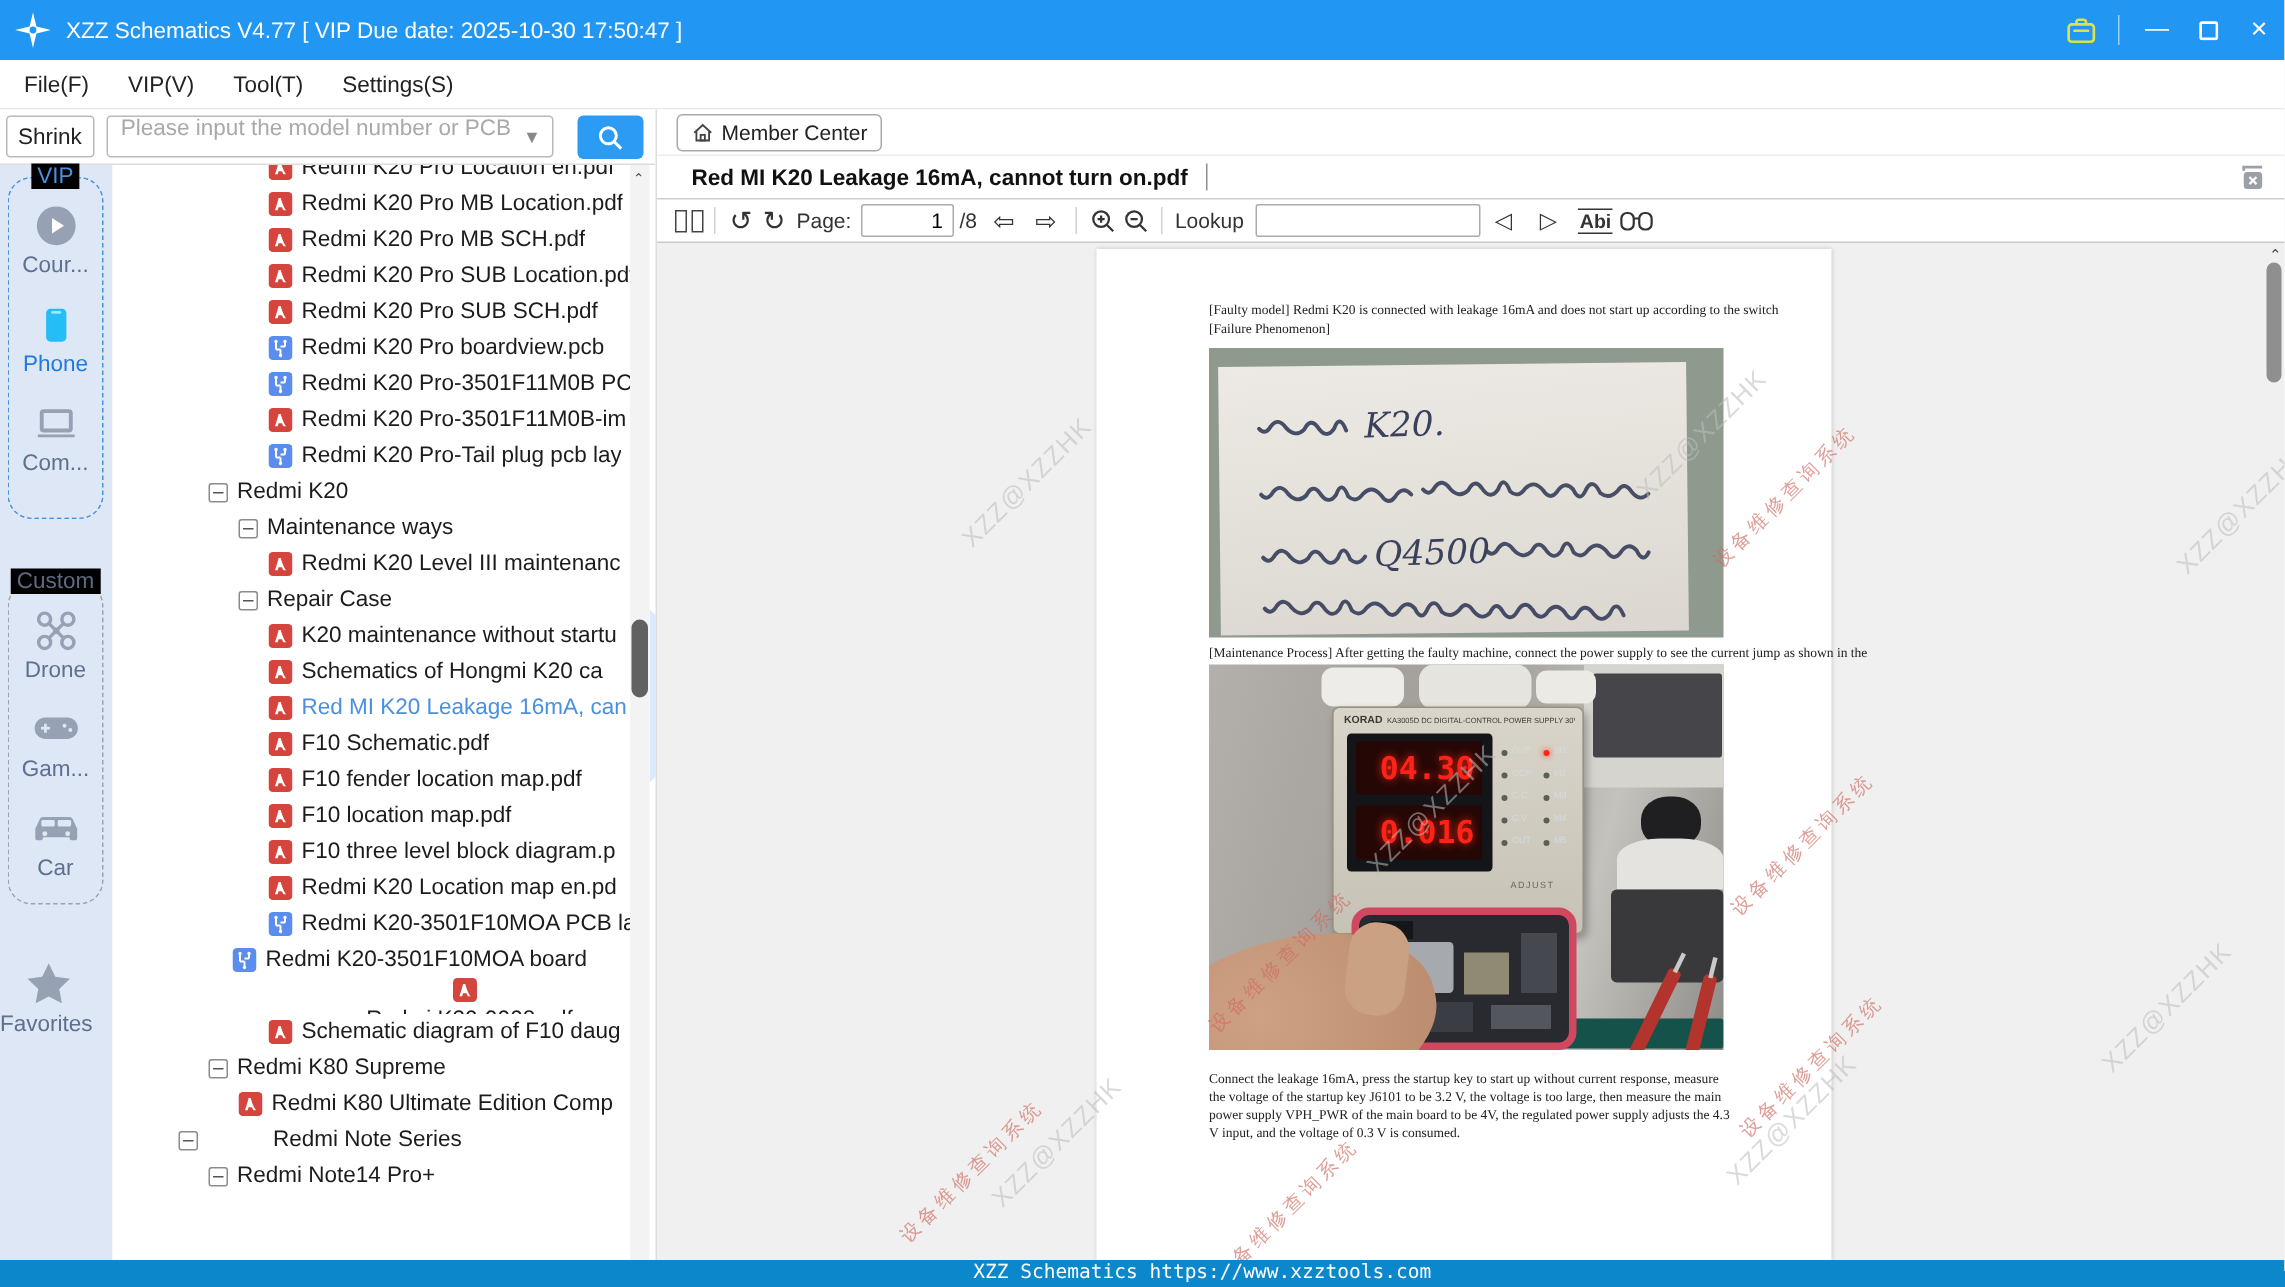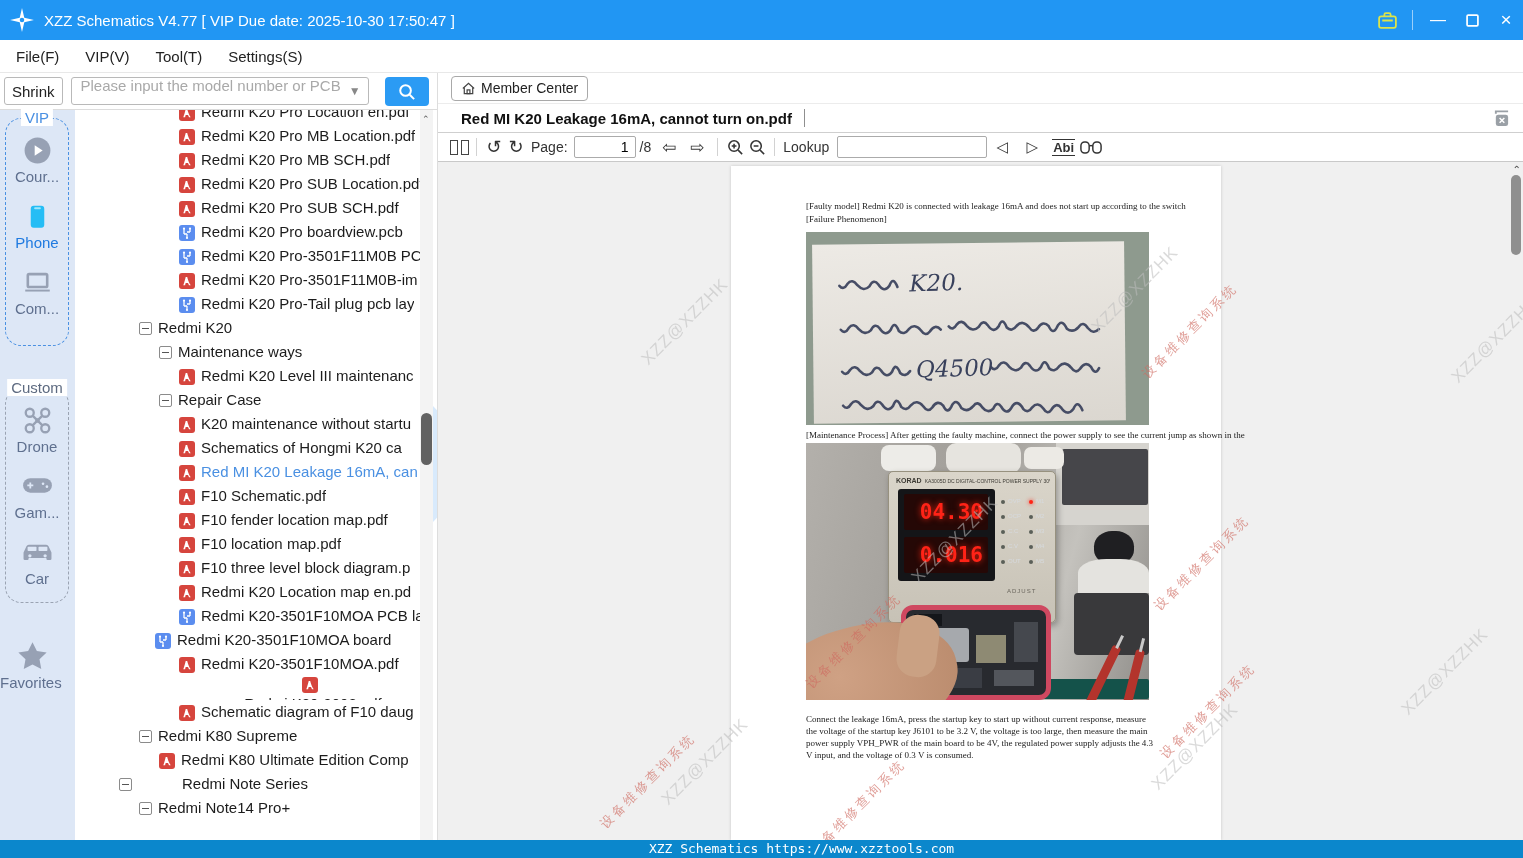--- a/index.html
+++ b/index.html
@@ -25,21 +25,21 @@
   .model-input { width:298px; height:28px; border:1px solid #b9b9b9; border-radius:3px; font-size:15px; padding:0 26px 12px 9px; color:#444; font-family:"Liberation Sans",sans-serif; }
   .model-input::placeholder { color:#a9a9a9; }
   .chev-down { position:absolute; right:8px; top:7px; color:#888; font-size:12px; pointer-events:none; }
   .search-btn { margin-left:16px; width:44px; height:29px; background:#2b9bf4; border:none; border-radius:4px; display:flex; align-items:center; justify-content:center; }
 
   
   .sidebar { position:absolute; left:0; top:110px; width:75px; height:730px; background:#dde7f6; }
   .side-group { position:absolute; left:5px; width:64px; border:1.6px dashed #9fb4d8; border-radius:16px; }
   .side-group.vip { top:8px; height:228px; border-color:#4a90e2; }
   .side-group.custom { top:278px; height:215px; border-color:#9aa3b2; }
-  .group-label { position:absolute; top:-10px; left:50%; transform:translateX(-50%); background:#ffffff; padding:0 4px; font-size:15px; }
+  .group-label { position:absolute; top:-10px; left:50%; transform:translateX(-50%); background:#000000; padding:0 4px; font-size:15px; }
   .side-group.vip .group-label { color:#4a90e2; }
   .side-group.custom .group-label { color:#5d6a80; }
   .side-item { text-align:center; margin-top:14px; cursor:pointer; }
   .side-icon { height:34px; display:flex; align-items:center; justify-content:center; }
   .side-label { font-size:15px; color:#5f708f; margin-top:1px; white-space:nowrap; }
   .side-label.active { color:#1f7ae0; }
   .favorites { position:absolute; left:0; top:515px; width:64px; text-align:left; }
 
   
   .tree-panel { position:absolute; left:75px; top:110px; width:373px; height:730px; background:#fff; overflow:hidden; border-right:1px solid #ececec; }
@@ -432,27 +432,20 @@
       </div>
       <div class="tree-row" style="padding-left: 80px;">
         <span class="file-ic"><svg viewBox="0 0 16 16" width="16" height="16">
             <rect width="16" height="16" rx="3" fill="#5b8def"></rect>
             <path d="M5 4v5M5 9h3M8 9v4M11 4v3M11 7H8" stroke="#fff" stroke-width="1.3" fill="none"></path>
             <circle cx="5" cy="3.6" r="1.1" fill="#fff"></circle>
             <circle cx="11" cy="3.6" r="1.1" fill="#fff"></circle>
             <circle cx="8" cy="13" r="1.1" fill="#fff"></circle>
           </svg></span>
         <span class="tree-label">Redmi K20-3501F10MOA board</span>
-      </div>
-      <div class="tree-row" style="padding-left: 104px;">
-        <span class="file-ic"><svg viewBox="0 0 16 16" width="16" height="16">
-            <rect width="16" height="16" rx="3" fill="#d6453d"></rect>
-            <path d="M4.3 12.2c1.1-2.9 2.1-6.7 2.4-8.2h1.5c.5 2.3 1.9 6.2 3.5 8.2H10c-.35-.6-.7-1.4-1-2.1H6.7c-.2.7-.4 1.5-.6 2.1z" fill="#fff"></path>
-          </svg></span>
-        <span class="tree-label">Redmi K20-3501F10MOA.pdf</span>
       </div>
       <div class="tree-row" style="padding-left: 104px; flex-direction: column;">
         <span class="file-ic"><svg viewBox="0 0 16 16" width="16" height="16">
             <rect width="16" height="16" rx="3" fill="#d6453d"></rect>
             <path d="M4.3 12.2c1.1-2.9 2.1-6.7 2.4-8.2h1.5c.5 2.3 1.9 6.2 3.5 8.2H10c-.35-.6-.7-1.4-1-2.1H6.7c-.2.7-.4 1.5-.6 2.1z" fill="#fff"></path>
           </svg></span>
         <span class="tree-label">Redmi K20-9008.pdf</span>
       </div>
       <div class="tree-row" style="padding-left: 104px;">
         <span class="file-ic"><svg viewBox="0 0 16 16" width="16" height="16">

